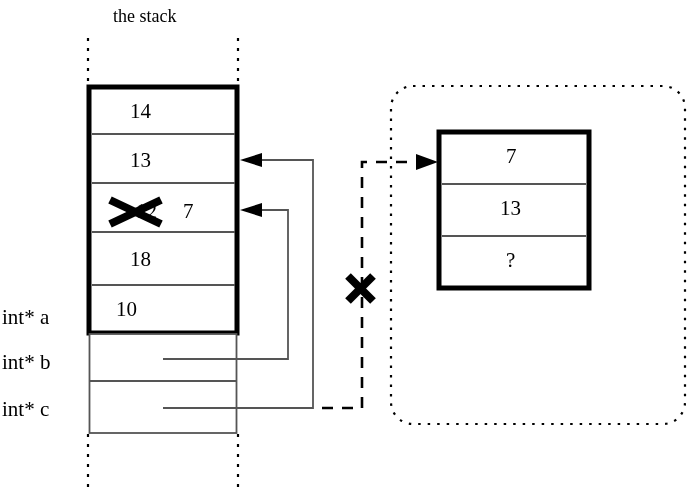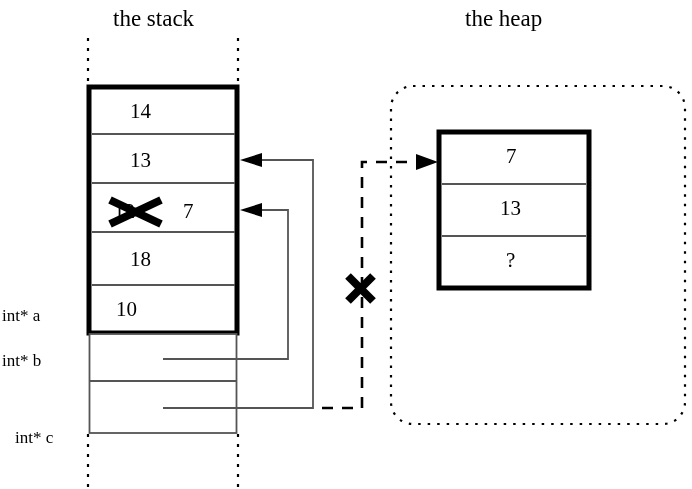--- a/index.html
+++ b/index.html
@@ -11,22 +11,22 @@
     overflow:hidden;
   }
   #page svg{position:absolute;left:0;top:0;}
   .lbl{
     position:absolute;
     font-family:"Liberation Serif","DejaVu Serif",serif;
     color:#000;
     white-space:nowrap;
     line-height:1;
   }
-  .title{font-size:23px;}
-  .varlabel{font-size:17px;}
+  .title{font-size:18px;}
+  .varlabel{font-size:21px;}
   .cellval{font-size:21px;}
 </style>
 </head>
 <body>
 
 <div id="page">
 
   <svg width="692" height="489">
 
     <g>
@@ -83,30 +83,29 @@
 
     <g>
       <rect x="439" y="132" width="150" height="156" fill="#ffffff" stroke="#000000" stroke-width="5"></rect>
       <line x1="442" y1="184" x2="586" y2="184" stroke="#555555" stroke-width="1.8"></line>
       <line x1="442" y1="236" x2="586" y2="236" stroke="#555555" stroke-width="1.8"></line>
     </g>
 
   </svg>
 
   <div class="lbl title" style="left:113px;top:7px;">the stack</div>
-  <div class="lbl title" style="left:465px;top:7px;">the heap</div>
 
   <div class="lbl cellval" style="left:130px;top:101px;">14</div>
   <div class="lbl cellval" style="left:130px;top:150px;">13</div>
-  <div class="lbl cellval" style="left:114px;top:201px;">12</div>
+  <div class="lbl cellval" style="left:136px;top:201px;">12</div>
   <div class="lbl cellval" style="left:183px;top:201px;">7</div>
   <div class="lbl cellval" style="left:130px;top:249px;">18</div>
   <div class="lbl cellval" style="left:116px;top:299px;">10</div>
 
   <div class="lbl varlabel" style="left:2px;top:307px;">int* a</div>
   <div class="lbl varlabel" style="left:2px;top:352px;">int* b</div>
-  <div class="lbl varlabel" style="left:15px;top:399px;margin-top:30px;">int* c</div>
+  <div class="lbl varlabel" style="left:2px;top:399px;">int* c</div>
 
   <div class="lbl cellval" style="left:506px;top:146px;">7</div>
   <div class="lbl cellval" style="left:500px;top:198px;">13</div>
   <div class="lbl cellval" style="left:506px;top:250px;">?</div>
 
 </div>
 
 </body></html>

